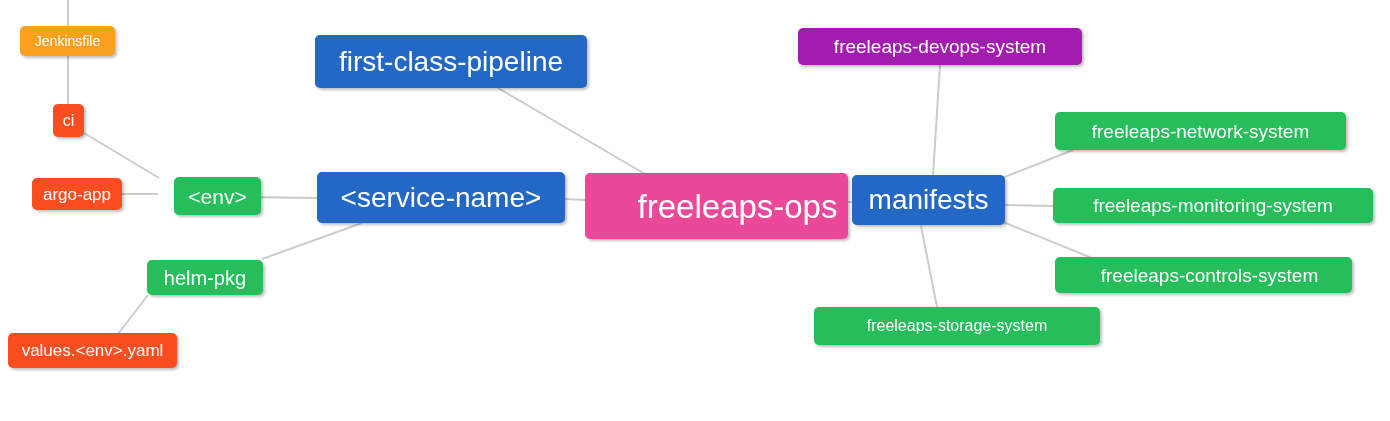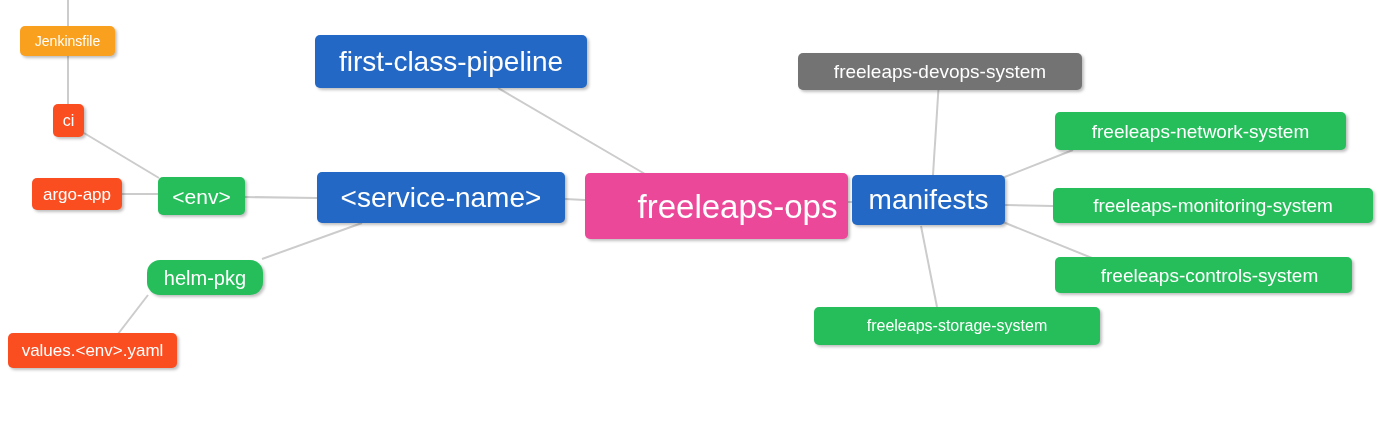--- a/index.html
+++ b/index.html
@@ -75,35 +75,35 @@
       <line x1="921" y1="226" x2="937" y2="307"></line>
     </g>
   </svg>
 
   <div class="node n-jenkinsfile" style="background-color: rgb(249, 160, 31);">Jenkinsfile</div>
 
   <div class="node n-ci" style="background-color: rgb(250, 78, 33);">ci</div>
 
   <div class="node n-argo-app" style="background-color: rgb(250, 78, 33);">argo-app</div>
 
-  <div class="node n-env" style="background-color: rgb(37, 190, 91);">&lt;env&gt;</div>
+  <div class="node n-env" style="background-color: rgb(37, 190, 91); margin-left: 16px;">&lt;env&gt;</div>
 
-  <div class="node n-helm-pkg" style="background-color: rgb(37, 190, 91); border-radius: 13px;">helm-pkg</div>
+  <div class="node n-helm-pkg" style="background-color: rgb(37, 190, 91);">helm-pkg</div>
 
   <div class="node n-first-class-pipeline" style="background-color: rgb(34, 104, 196);">first-class-pipeline</div>
 
   <div class="node n-values-env-yaml" style="background-color: rgb(250, 78, 33);">values.&lt;env&gt;.yaml</div>
 
   <div class="node n-service-name" style="background-color: rgb(34, 104, 196);">&lt;service-name&gt;</div>
 
   <div class="node n-freeleaps-ops" style="background-color: #ec4899; padding-left: 42px;">freeleaps-ops</div>
 
   <div class="node n-manifests" style="background-color: rgb(34, 104, 196);">manifests</div>
 
-  <div class="node n-devops-system" style="background-color: #737373; margin-top: 25px;">freeleaps-devops-system</div>
+  <div class="node n-devops-system" style="background-color: #a21caf;">freeleaps-devops-system</div>
 
   <div class="node n-network-system" style="background-color: rgb(37, 190, 91);">freeleaps-network-system</div>
 
   <div class="node n-monitoring-system" style="background-color: rgb(37, 190, 91);">freeleaps-monitoring-system</div>
 
   <div class="node n-controls-system" style="background-color: rgb(37, 190, 91);">freeleaps-controls-system</div>
 
   <div class="node n-storage-system" style="background-color: rgb(37, 190, 91);">freeleaps-storage-system</div>
 
 </div>

